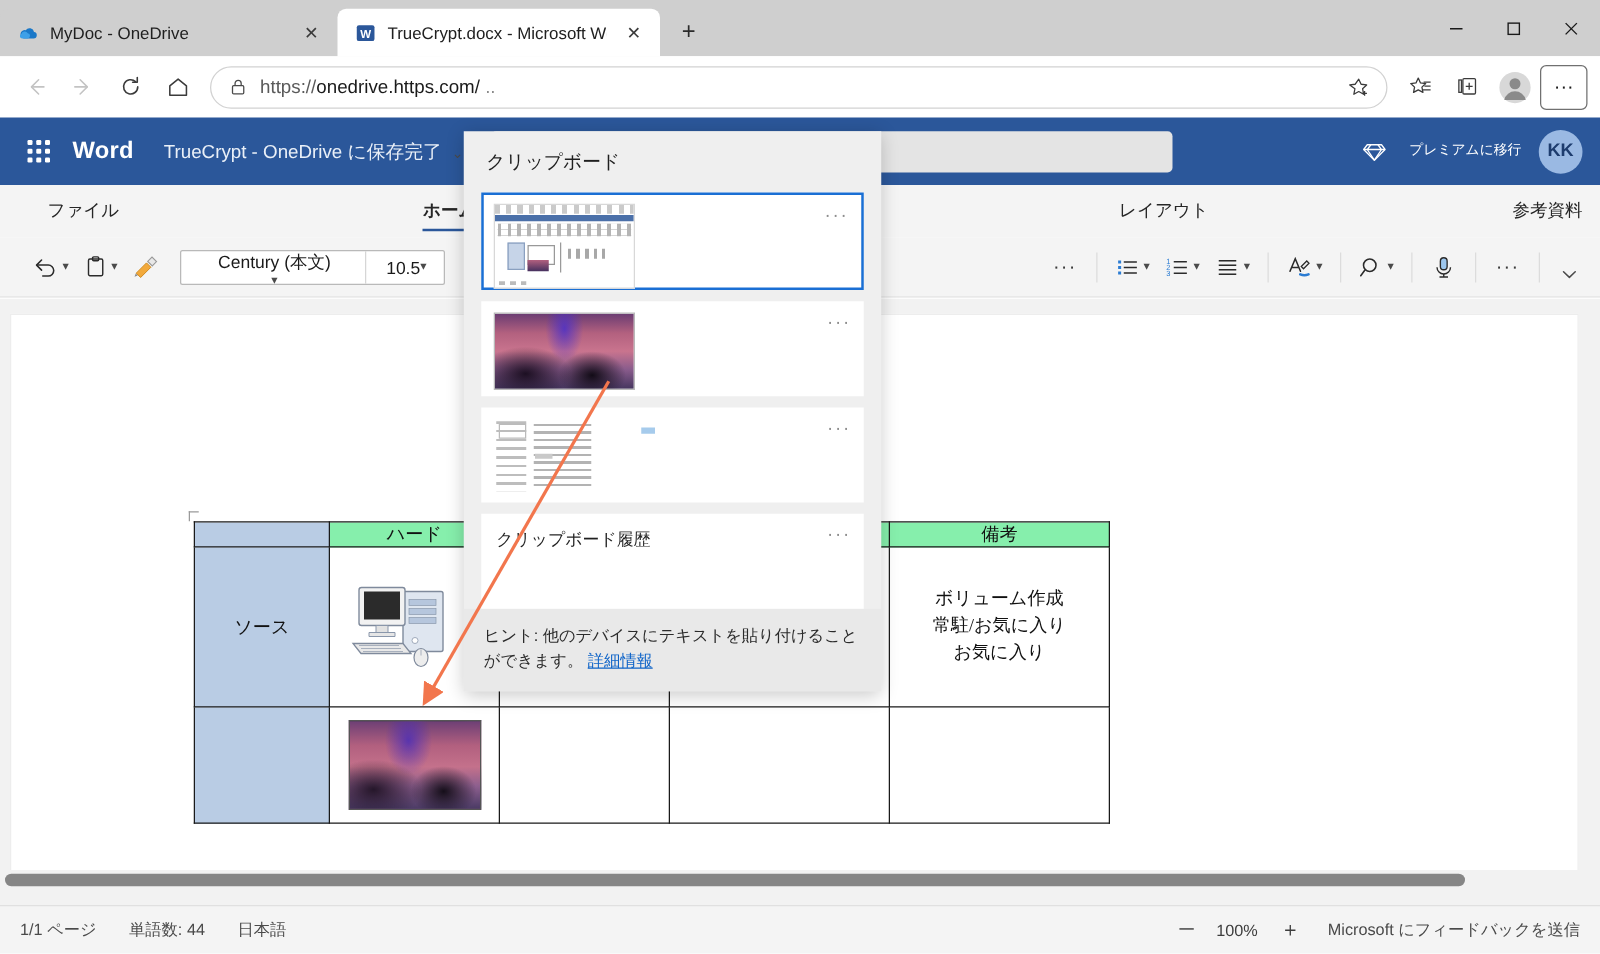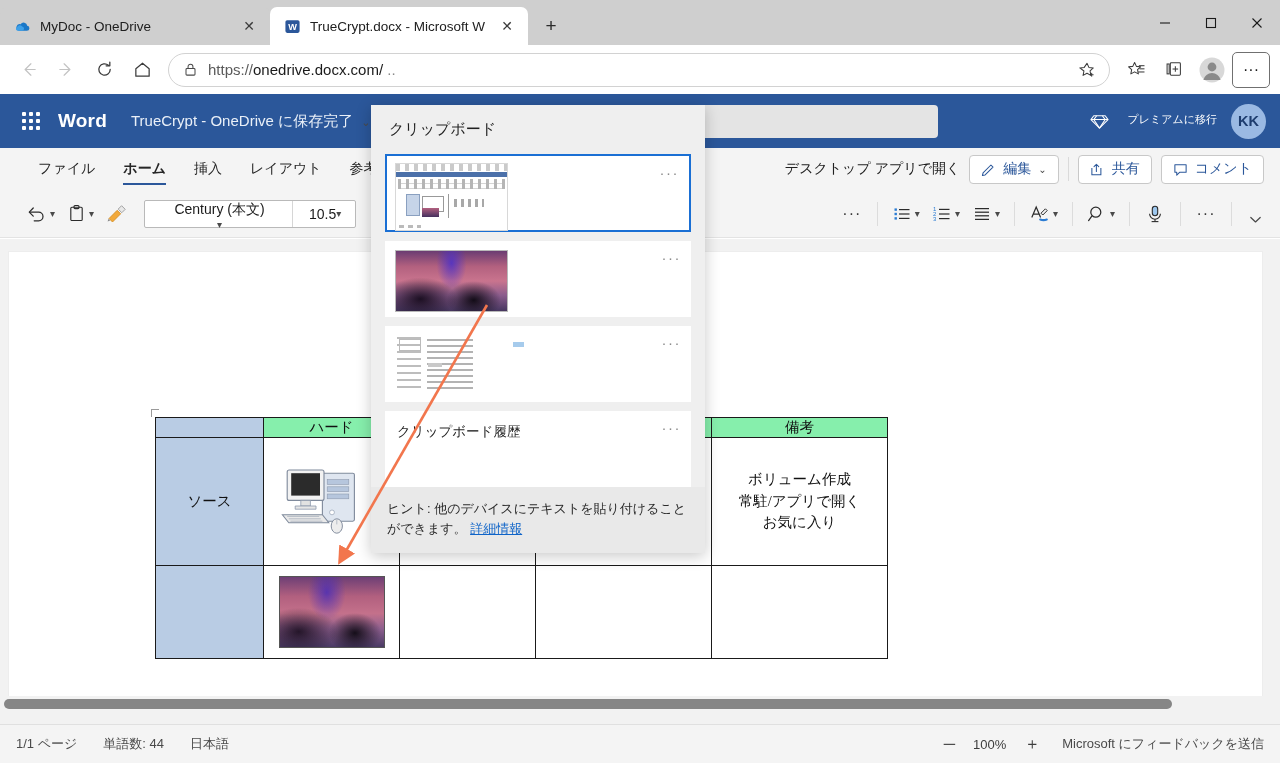--- a/index.html
+++ b/index.html
@@ -352,21 +352,21 @@
       <svg width="19" height="19" viewBox="0 0 20 20">
           <path d="M3 9.2 10 3.4l7 5.8V17H3z" fill="none" stroke="currentColor" stroke-width="1.3" stroke-linejoin="round"></path>
         </svg>
     </div>
 
     <div class="omnibox">
       <svg width="15" height="15" viewBox="0 0 16 16">
         <rect x="3.2" y="7" width="9.6" height="7" rx="1" fill="none" stroke="#4a4a4a" stroke-width="1.1"></rect>
         <path d="M5.4 7V5a2.6 2.6 0 0 1 5.2 0v2" fill="none" stroke="#4a4a4a" stroke-width="1.1"></path>
       </svg>
-      <span class="urltext"><span>https://</span><b>onedrive.docx.com/</b> <span class="dots">..</span></span>
+      <span class="urltext"><span>https://</span><b>onedrive.https.com/</b> <span class="dots">..</span></span>
       <span class="starbtn">
         <svg width="18" height="18" viewBox="0 0 20 20">
             <path d="M10 2.6l2.1 4.5 4.9.6-3.6 3.4.95 4.9L10 13.6l-4.35 2.4.95-4.9L2 7.7l4.9-.6z" fill="none" stroke="#3b3b3b" stroke-width="1.15" stroke-linejoin="round"></path>
             <line x1="15.2" y1="13.2" x2="15.2" y2="17.4" stroke="#3b3b3b" stroke-width="1.1"></line>
             <line x1="13.1" y1="15.3" x2="17.3" y2="15.3" stroke="#3b3b3b" stroke-width="1.1"></line>
           </svg>
       </span>
     </div>
 
     <div class="right">
@@ -428,44 +428,20 @@
     </div>
   </div>
 
   <div class="ribbontabs">
     <div class="rtab">ファイル</div>
     <div class="rtab sel">ホーム</div>
     <div class="rtab">挿入</div>
     <div class="rtab">レイアウト</div>
     <div class="rtab">参考資料</div>
 
-    <div class="right">
-      <span class="plainlabel">デスクトップ アプリで開く</span>
-      <div class="obtn">
-        <svg width="15" height="15" viewBox="0 0 16 16">
-          <path d="M2.2 11.6 10.6 3.2l2.2 2.2-8.4 8.4-2.9.7z" fill="none" stroke="#2b579a" stroke-width="1.1" stroke-linejoin="round"></path>
-        </svg>
-        <span>編集</span>
-        <span class="chev">⌄</span>
-      </div>
-      <div class="rt-divider"></div>
-      <div class="obtn">
-        <svg width="15" height="15" viewBox="0 0 16 16">
-          <path d="M2 6.5v7.2h9.6V6.5" fill="none" stroke="#2b579a" stroke-width="1.1"></path>
-          <path d="M6.8 10.2V2.4M6.8 2.4 4.3 4.9M6.8 2.4l2.5 2.5" fill="none" stroke="#2b579a" stroke-width="1.1" stroke-linecap="round"></path>
-        </svg>
-        <span>共有</span>
-      </div>
-      <div class="obtn">
-        <svg width="15" height="15" viewBox="0 0 16 16">
-          <path d="M2 3h12v8H7l-3 3v-3H2z" fill="none" stroke="#2b579a" stroke-width="1.1" stroke-linejoin="round"></path>
-        </svg>
-        <span>コメント</span>
-      </div>
-    </div>
   </div>
 
   <div class="ribbonbar">
     <div class="tbtn">
       <svg width="21" height="21" viewBox="0 0 22 22">
         <path d="M4 9.5h9.2a4.6 4.6 0 0 1 0 9.2H8.6" fill="none" stroke="#2b2b2b" stroke-width="1.3" stroke-linecap="round"></path>
         <path d="M7.6 5.2 3.4 9.5l4.2 4.2" fill="none" stroke="#2b2b2b" stroke-width="1.3" stroke-linecap="round" stroke-linejoin="round"></path>
       </svg>
       <span class="chev">▾</span>
     </div>
@@ -596,21 +572,21 @@
               <path d="M8 66h50l8 10H16z" fill="#e9e9e9" stroke="#7f8a9c" stroke-width="1.3"></path>
               <path d="M14 68h40M16 71h40M18 74h40" stroke="#a8b0bd" stroke-width="1"></path>
               <ellipse cx="76" cy="80" rx="7" ry="9" fill="#ededed" stroke="#7f8a9c" stroke-width="1.2"></ellipse>
               <line x1="76" y1="72" x2="76" y2="78" stroke="#a8b0bd" stroke-width="1"></line>
             </svg>
           </td>
           <td class="c3"></td>
           <td class="c4"></td>
           <td class="c5 notecell">
             <div>ボリューム作成</div>
-            <div>常駐/アプリで開く</div>
+            <div>常駐/お気に入り</div>
             <div>お気に入り</div>
           </td>
         </tr>
         <tr class="row2">
           <td class="c1 bluecell"></td>
           <td class="c2">
             <div class="photo big"></div>
           </td>
           <td class="c3"></td>
           <td class="c4"></td>

